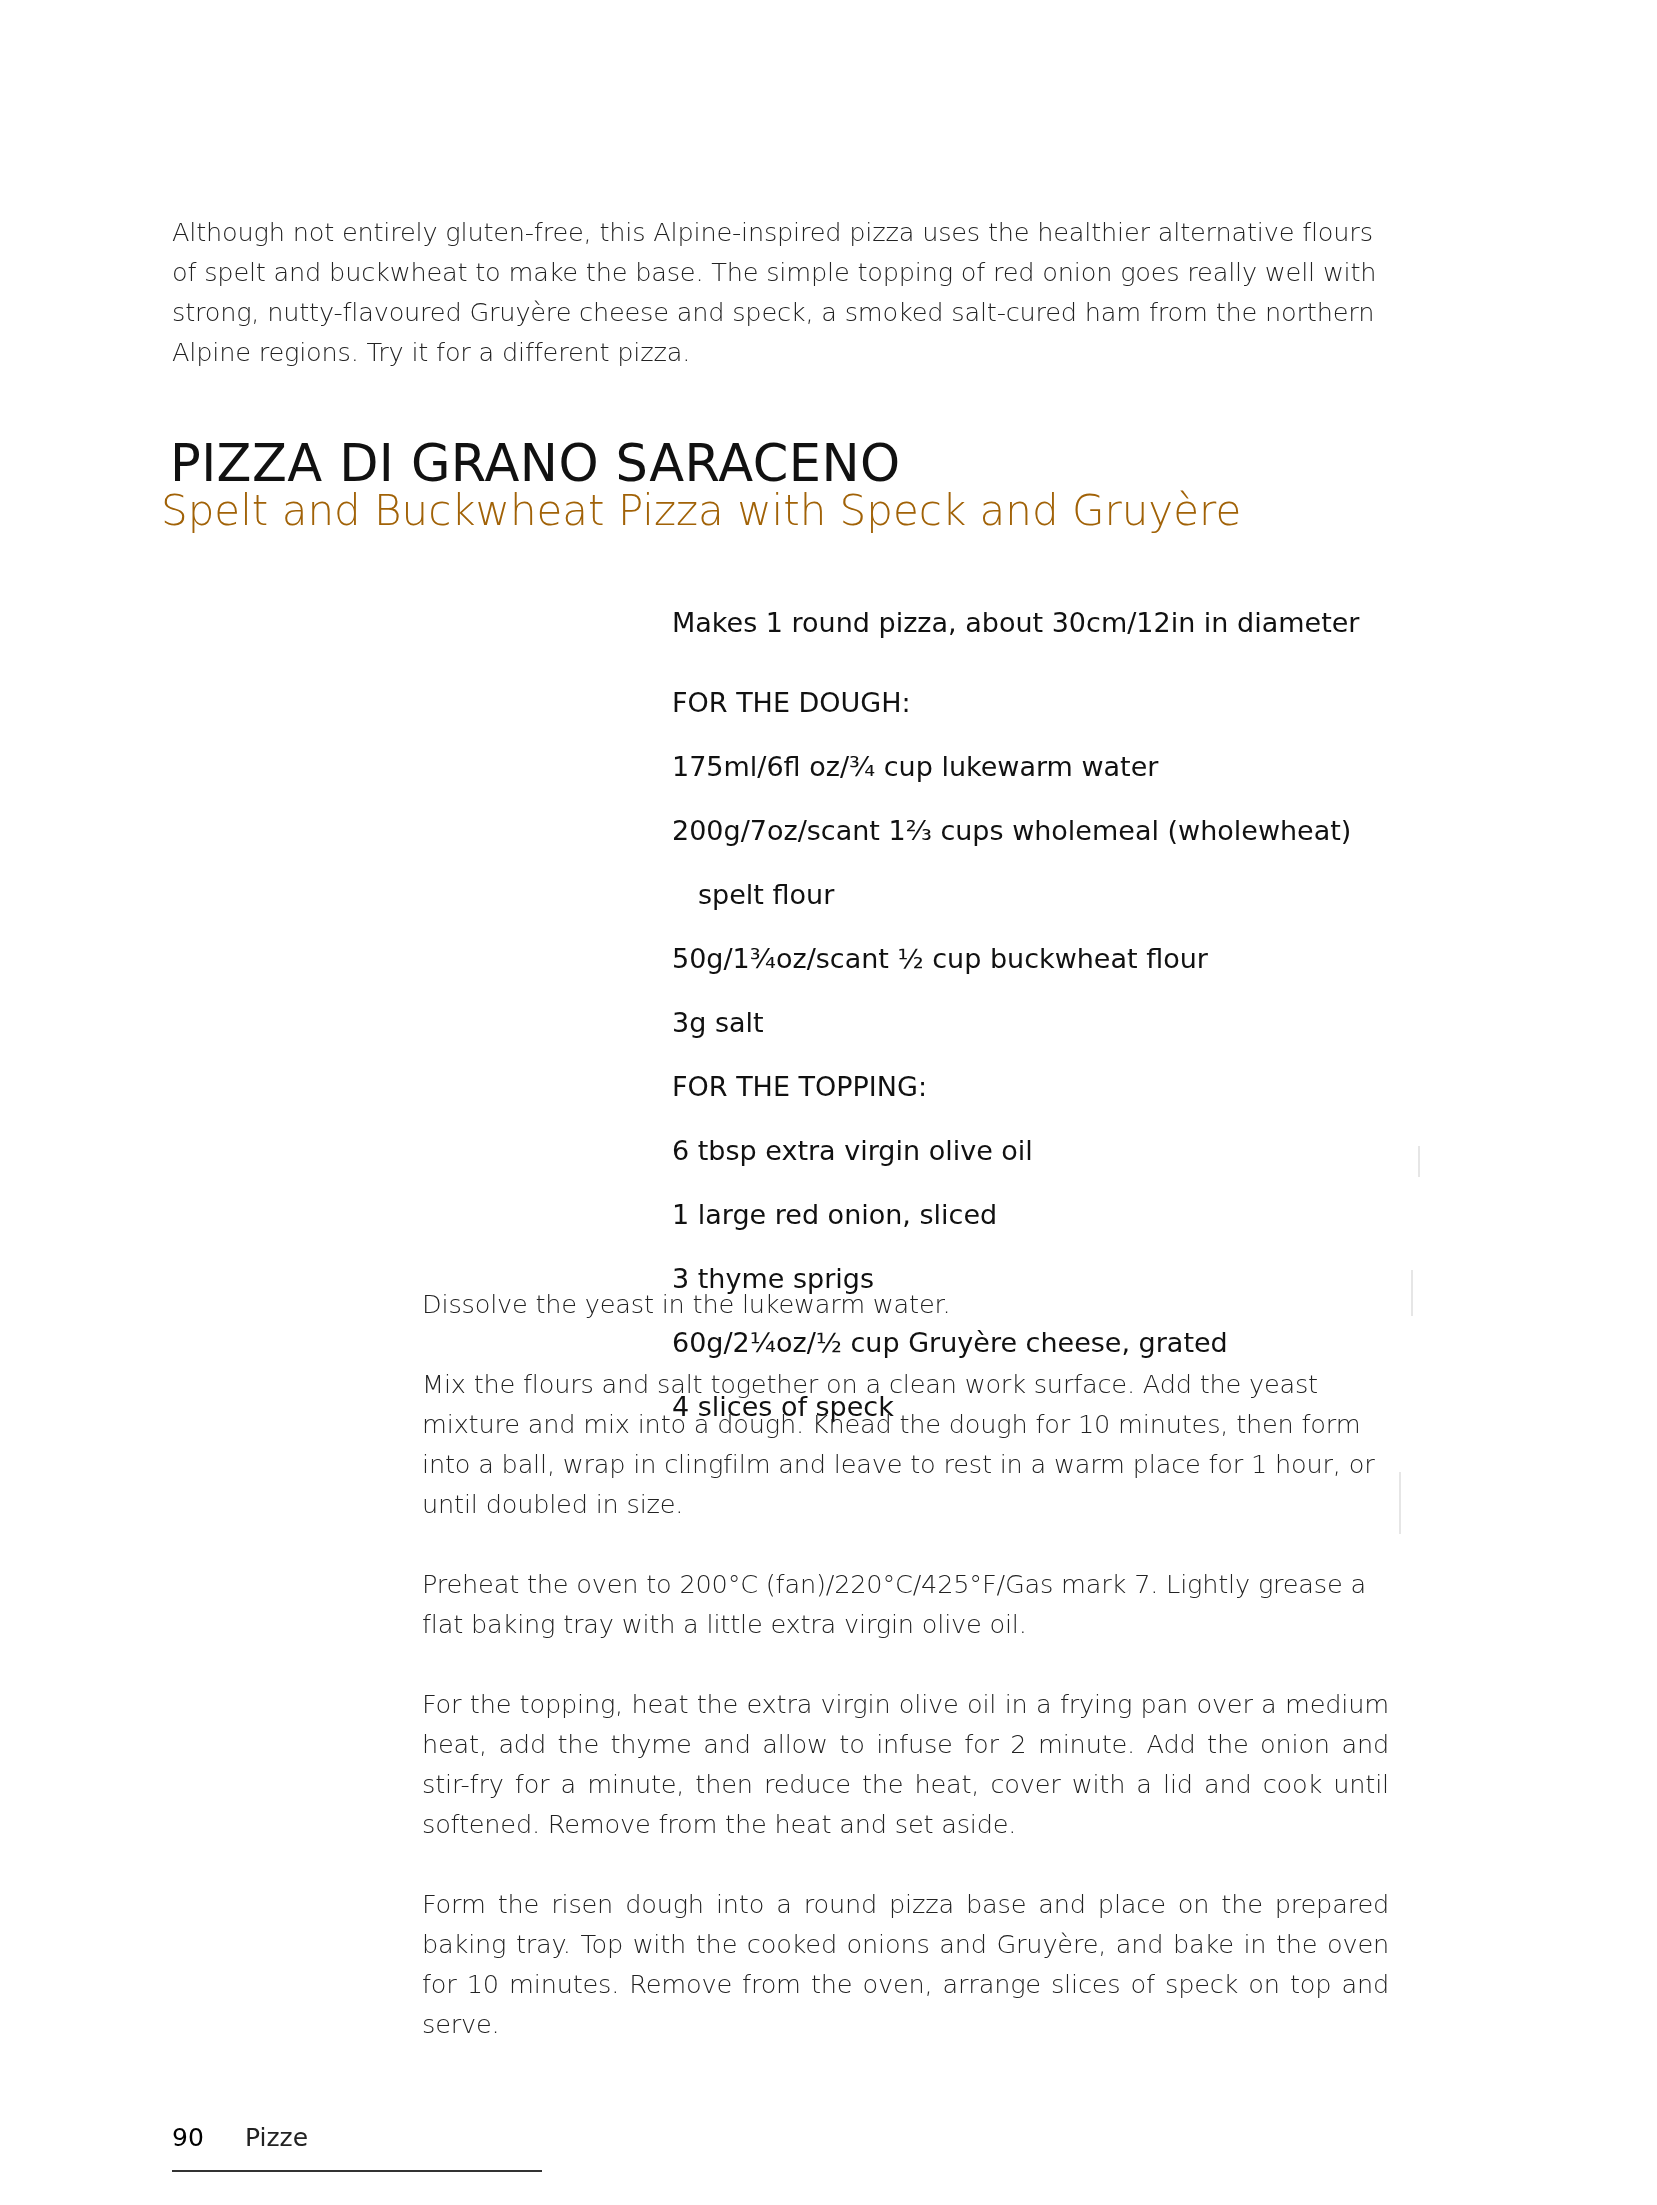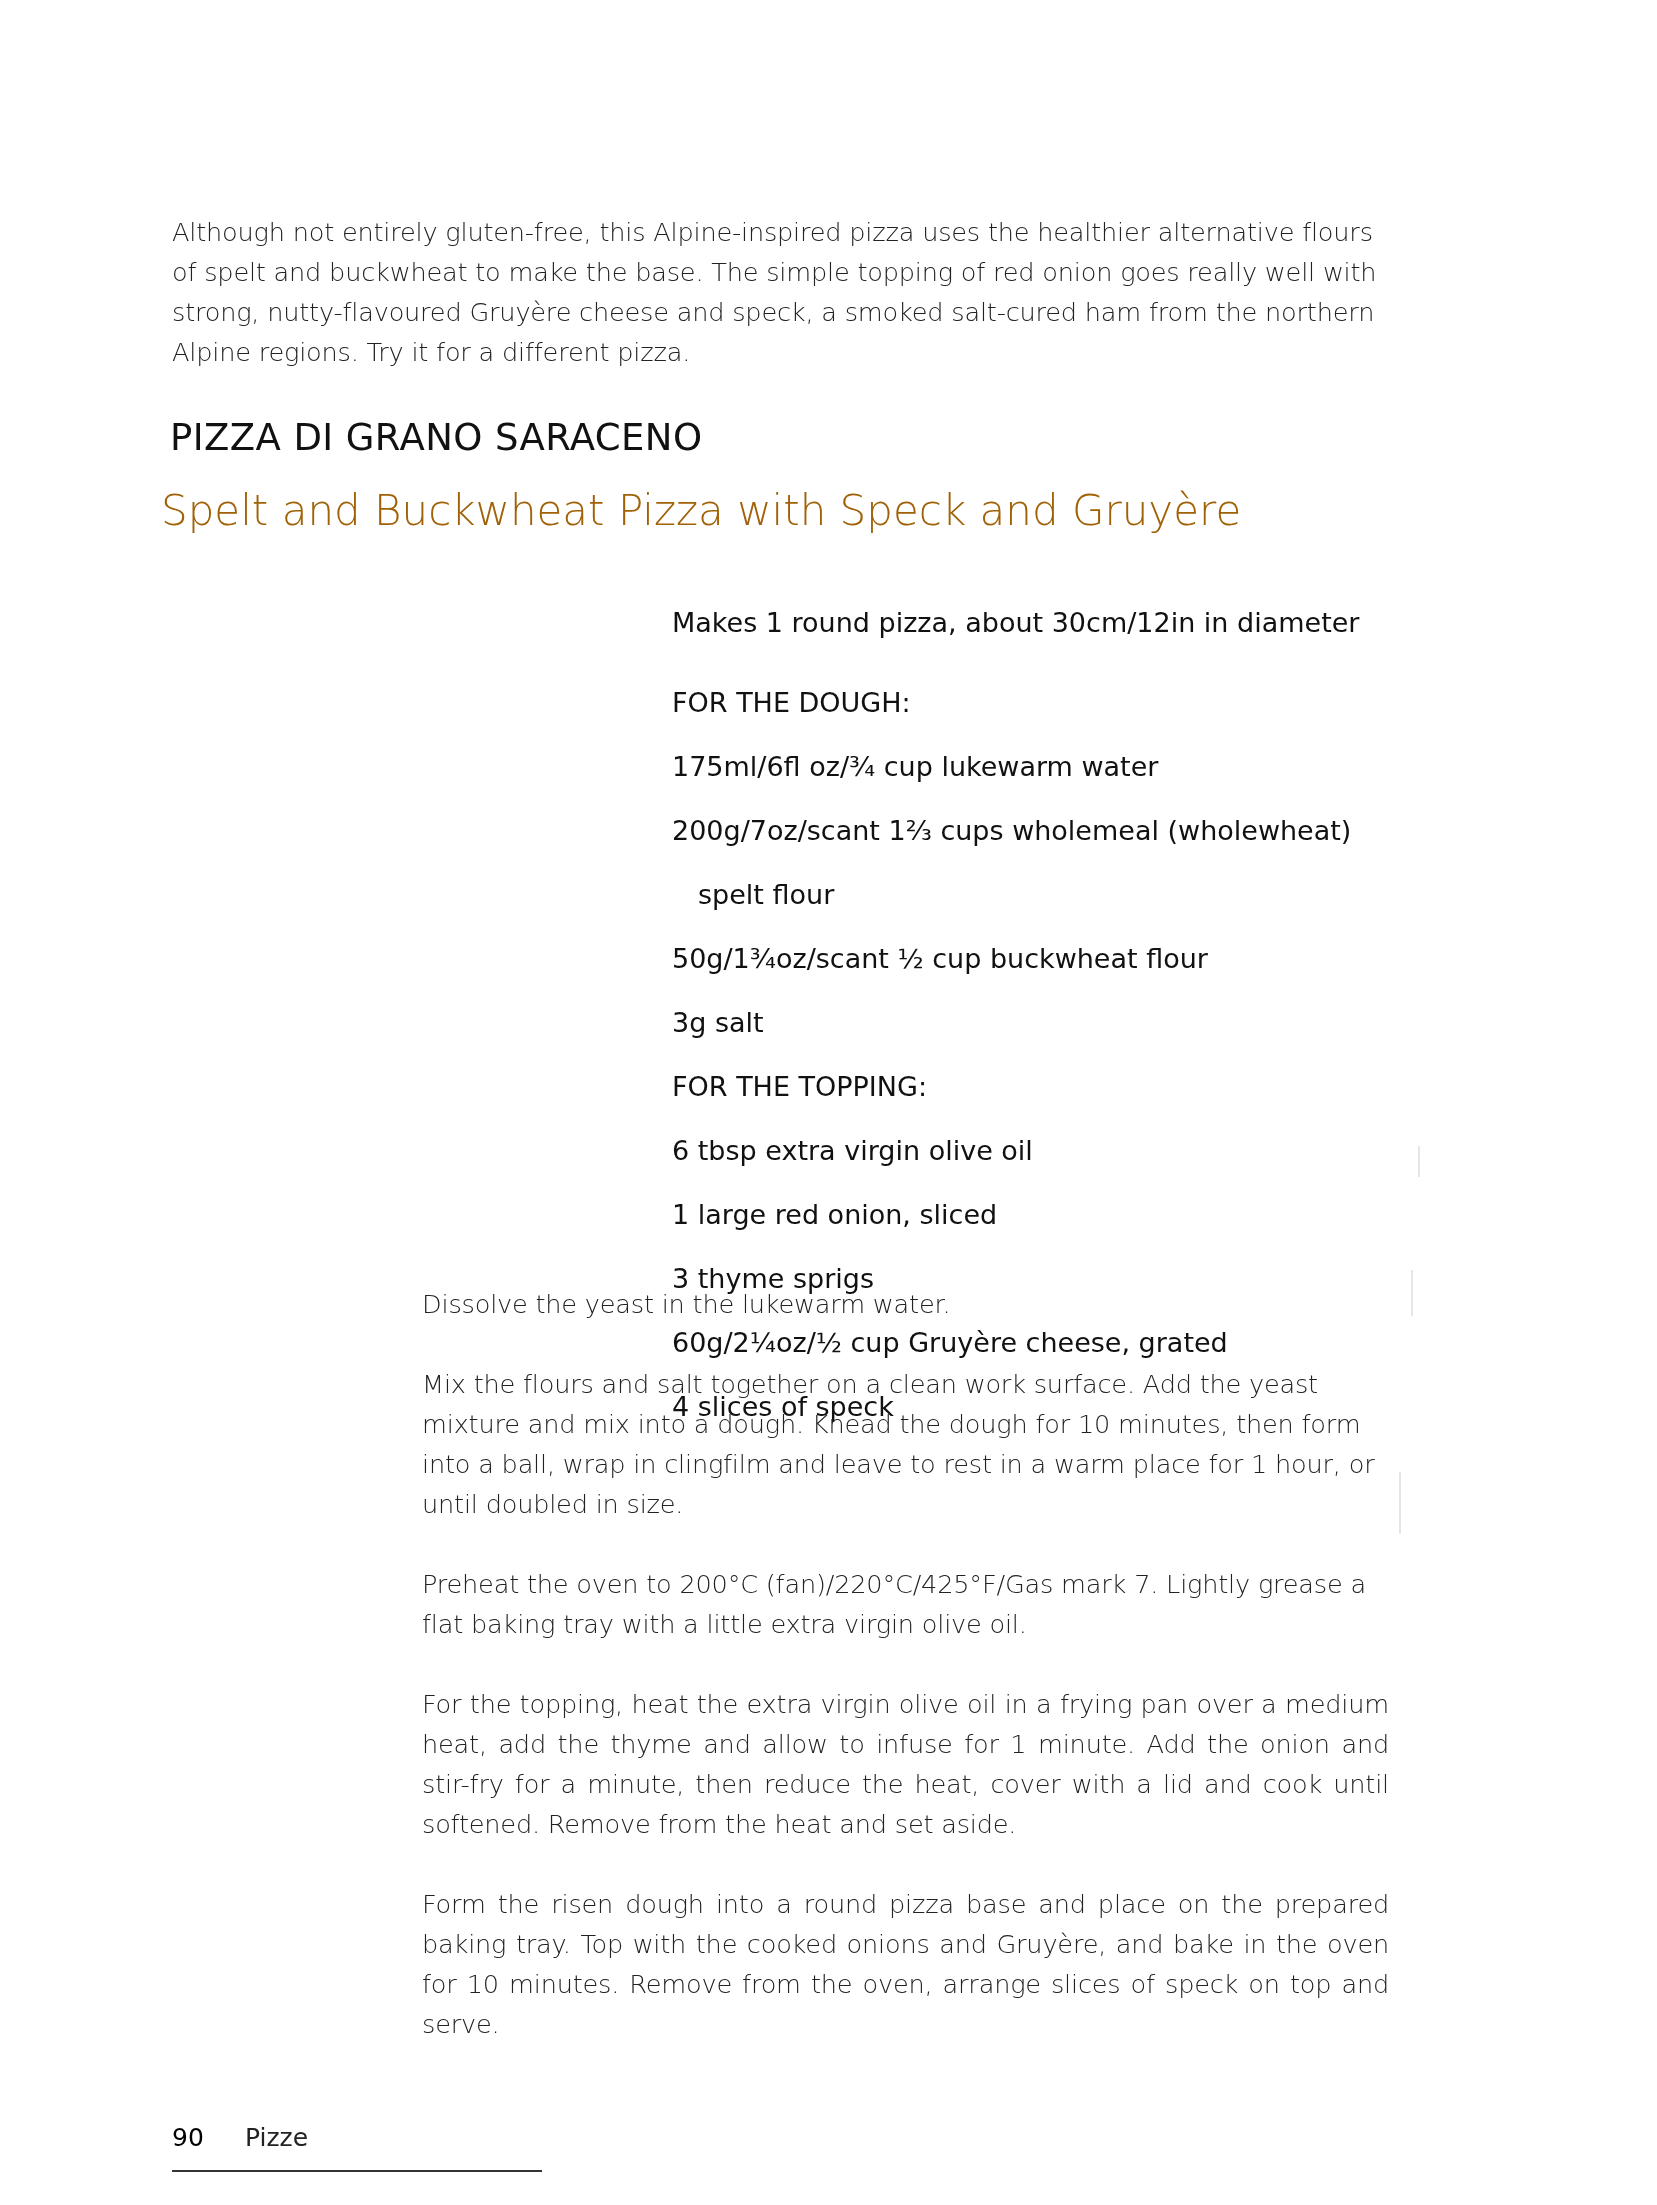--- a/index.html
+++ b/index.html
@@ -31,22 +31,22 @@
       font-size: 25.6px;
       line-height: 40px;
       font-weight: 300;
       color: #222;
       text-align: left;
       letter-spacing: -0.2px;
     }
     .title {
       position: absolute;
       left: 170px;
-      top: 408px;
-      font-size: 37px;
+      top: 434px;
+      font-size: 51px;
       line-height: 59px;
       font-weight: 400;
       letter-spacing: 0.4px;
       color: #111;
       white-space: nowrap;
     }
     .subtitle {
       position: absolute;
       left: 161px;
       top: 491px;
@@ -153,21 +153,21 @@
     <div class="ing-line">1 large red onion, sliced</div>
     <div class="ing-line">3 thyme sprigs</div>
     <div class="ing-line">60g/2¼oz/½ cup Gruyère cheese, grated</div>
     <div class="ing-line">4 slices of speck</div>
   </div>
 
   <div class="method">
     <p>Dissolve the yeast in the lukewarm water.</p>
     <p>Mix the flours and salt together on a clean work surface. Add the yeast mixture and mix into a dough. Knead the dough for 10 minutes, then form into a ball, wrap in clingfilm and leave to rest in a warm place for 1 hour, or until doubled in size.</p>
     <p>Preheat the oven to 200°C (fan)/220°C/425°F/Gas mark 7. Lightly grease a flat baking tray with a little extra virgin olive oil.</p>
-    <p class="justify">For the topping, heat the extra virgin olive oil in a frying pan over a medium heat, add the thyme and allow to infuse for 1 minute. Add the onion and stir-fry for a minute, then reduce the heat, cover with a lid and cook until softened. Remove from the heat and set aside.</p>
+    <p class="justify">For the topping, heat the extra virgin olive oil in a frying pan over a medium heat, add the thyme and allow to infuse for 2 minute. Add the onion and stir-fry for a minute, then reduce the heat, cover with a lid and cook until softened. Remove from the heat and set aside.</p>
     <p class="justify">Form the risen dough into a round pizza base and place on the prepared baking tray. Top with the cooked onions and Gruyère, and bake in the oven for 10 minutes. Remove from the oven, arrange slices of speck on top and serve.</p>
   </div>
 
   <div class="footer">
     <span class="page-num">90</span>
     <span class="section">Pizze</span>
     <div class="rule"></div>
   </div>
 
   <div class="scan-mark" style="left:1418px; top:1146px; height:31px;"></div>

